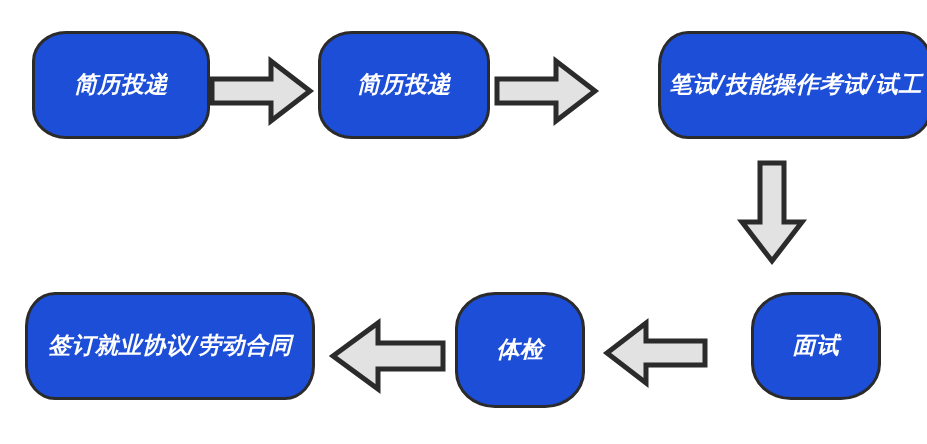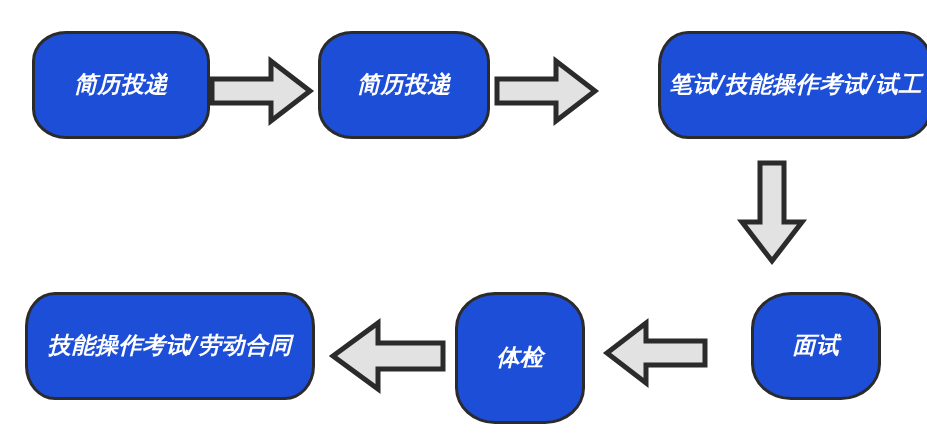--- a/index.html
+++ b/index.html
@@ -43,21 +43,21 @@
     line-height: 1.1;
     white-space: nowrap;
     user-select: none;
   }
 
   
   .n-resume-submit   { left: 32px;  top: 31px;  width: 178px; height: 108px; }
   .n-resume-screen   { left: 318px; top: 31px;  width: 172px; height: 108px; }
   .n-written-test    { left: 658px; top: 31px;  width: 275px; height: 108px; border-radius: 30px / 34px; }
   .n-sign-contract   { left: 25px;  top: 292px; width: 290px; height: 108px; border-radius: 30px / 34px; }
-  .n-physical-exam   { left: 455px; top: 292px; width: 130px; height: 132px; border-radius: 40px / 36px; }
+  .n-physical-exam   { left: 455px; top: 292px; width: 130px; height: 116px; border-radius: 40px / 36px; }
   .n-interview       { left: 732px; top: 292px; width: 130px; height: 108px; border-radius: 40px / 36px; margin-left: 19px; }
 
   .n-resume-submit  .node-label { font-size: 23px; }
   .n-resume-screen  .node-label { font-size: 23px; }
   .n-written-test   .node-label { font-size: 23px; }
   .n-sign-contract  .node-label { font-size: 23px; }
   .n-physical-exam  .node-label { font-size: 23px; }
   .n-interview      .node-label { font-size: 23px; }
 
   
@@ -128,16 +128,16 @@
     <span class="node-label">体检</span>
   </div>
 
   <div class="arrow a-exam-left">
     <svg viewBox="0 0 116 76" width="116" height="76" aria-hidden="true">
       <polygon class="arrow-shape" points="113,25 48,25 48,5 3,38 48,71 48,51 113,51"></polygon>
     </svg>
   </div>
 
   <div class="node n-sign-contract">
-    <span class="node-label">技能操作考试/劳动合同</span>
+    <span class="node-label">签订就业协议/劳动合同</span>
   </div>
 
 </div>
 
 </body></html>

